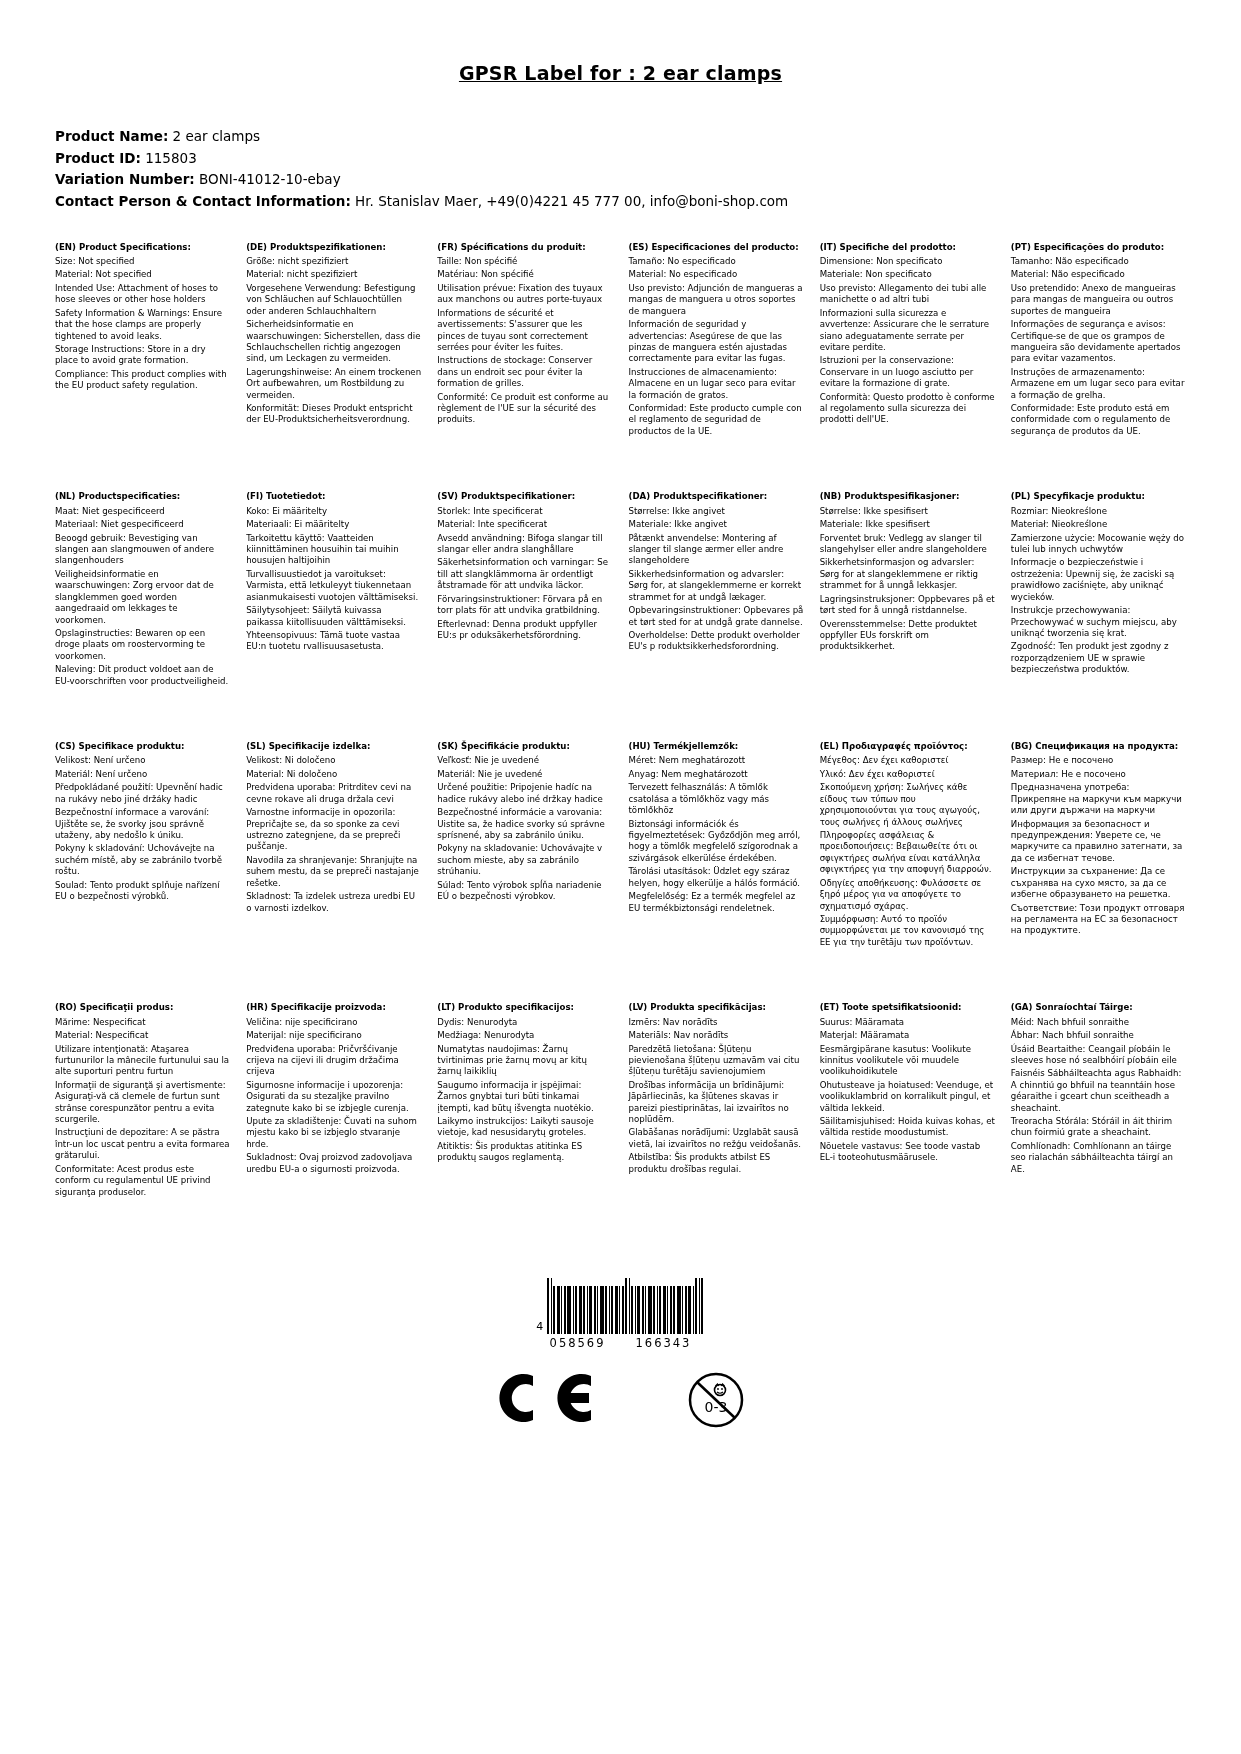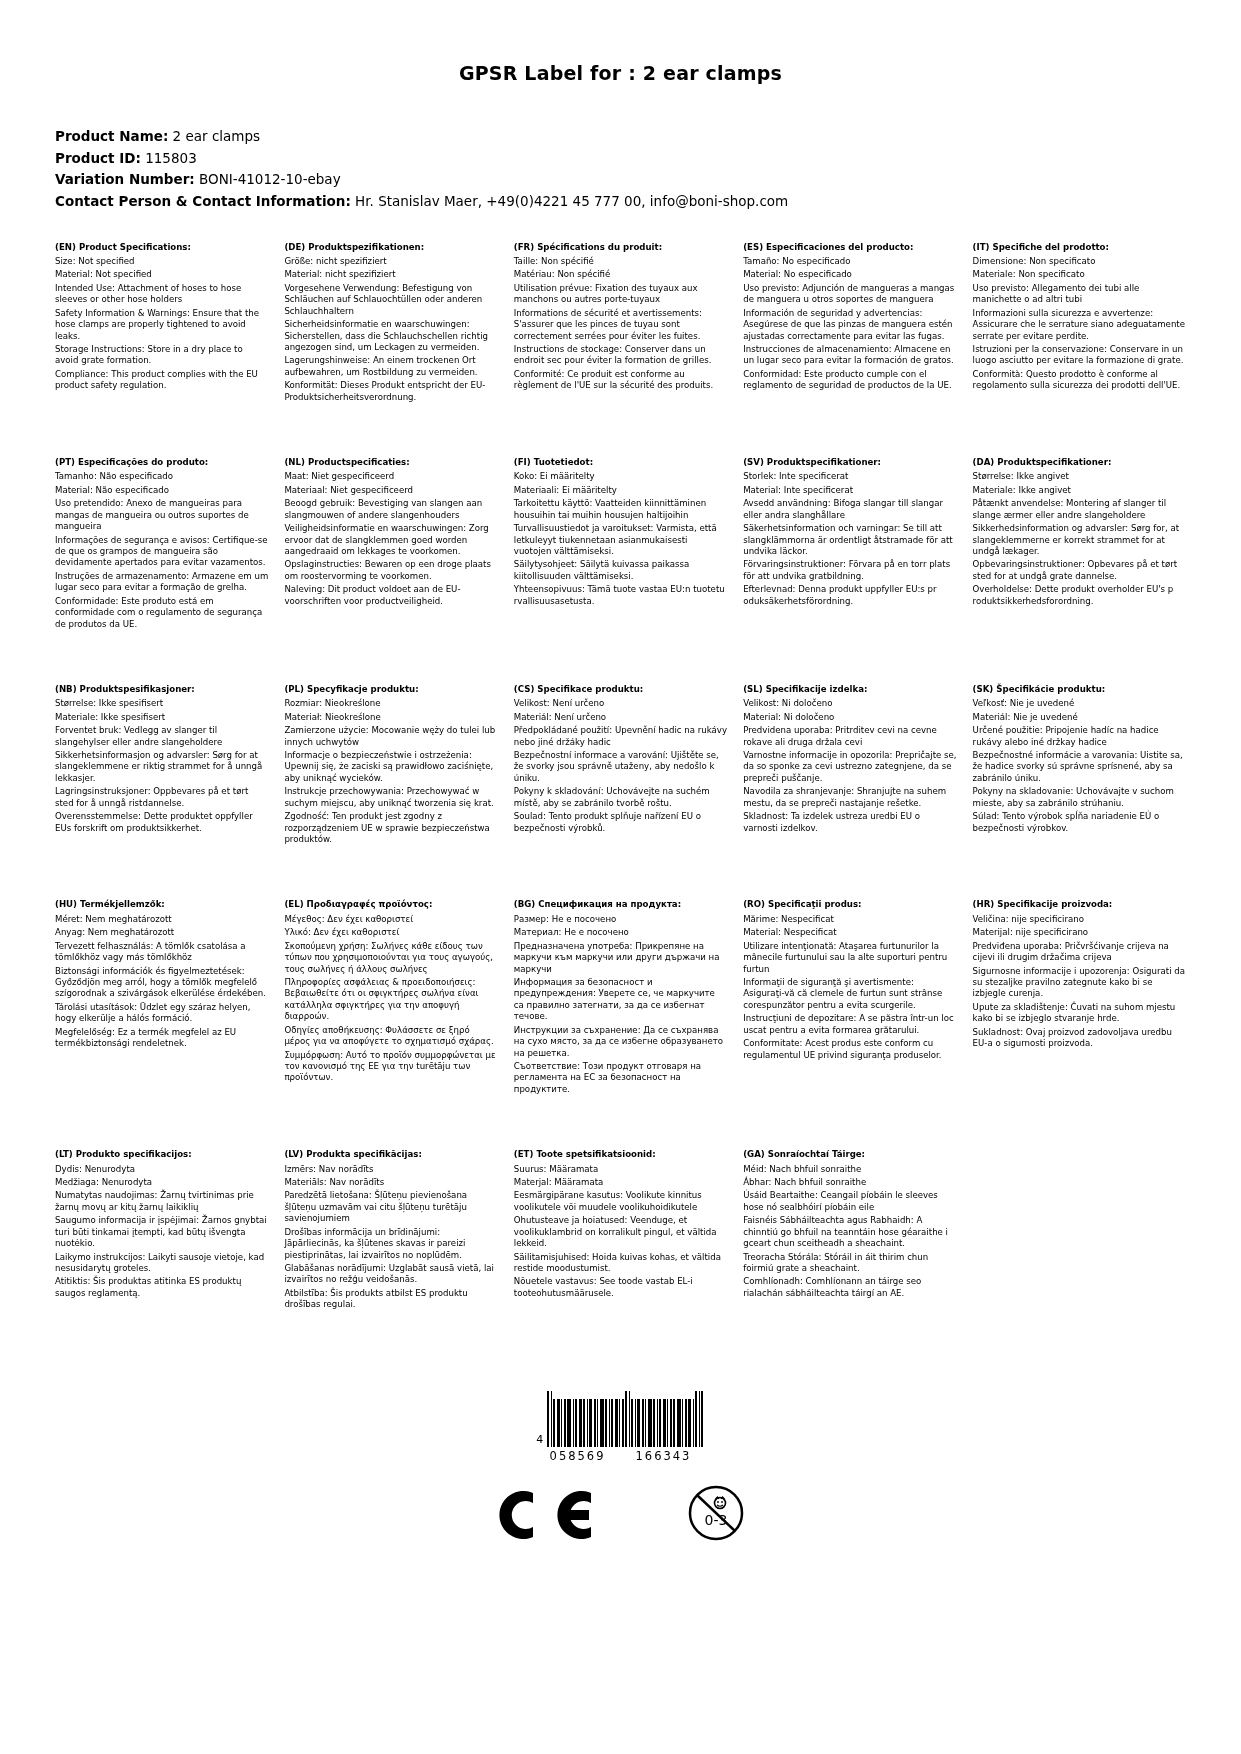--- a/index.html
+++ b/index.html
@@ -21,39 +21,40 @@
     padding: 40px 55px 20px 55px;
     position: relative;
   }
   .doc-title {
     text-align: center;
     font-size: 19px;
     font-weight: bold;
     margin-top: 22px;
     margin-bottom: 42px;
     letter-spacing: 0.2px;
+    text-decoration: underline;
   }
   .meta {
     margin: 0 0 26px 0;
     font-size: 13.5px;
     line-height: 1.53;
   }
   .meta-row {
     margin-bottom: 1px;
     white-space: nowrap;
   }
   .meta-label {
     font-weight: bold;
   }
   .meta-value {
     font-weight: normal;
   }
   .spec-grid {
     display: grid;
-    grid-template-columns: repeat(5, 1fr);
+    grid-template-columns: repeat(6, 1fr);
     column-gap: 16px;
     row-gap: 0;
     margin-top: 30px;
   }
   .spec-cell {
     font-size: 8.6px;
     line-height: 1.33;
     padding-bottom: 52px;
     word-wrap: break-word;
     overflow-wrap: break-word;
@@ -95,21 +96,21 @@
   .barcode-nums {
     display: flex;
     justify-content: center;
     gap: 30px;
     font-size: 11.5px;
     margin-top: 2px;
     letter-spacing: 2px;
   }
   .marks {
     display: flex;
-    align-items: flex-end;
+    align-items: flex-start;
     justify-content: center;
     gap: 80px;
     margin-top: 20px;
   }
   .ce-mark {
     display: block;
   }
   .age-mark {
     display: block;
   }

